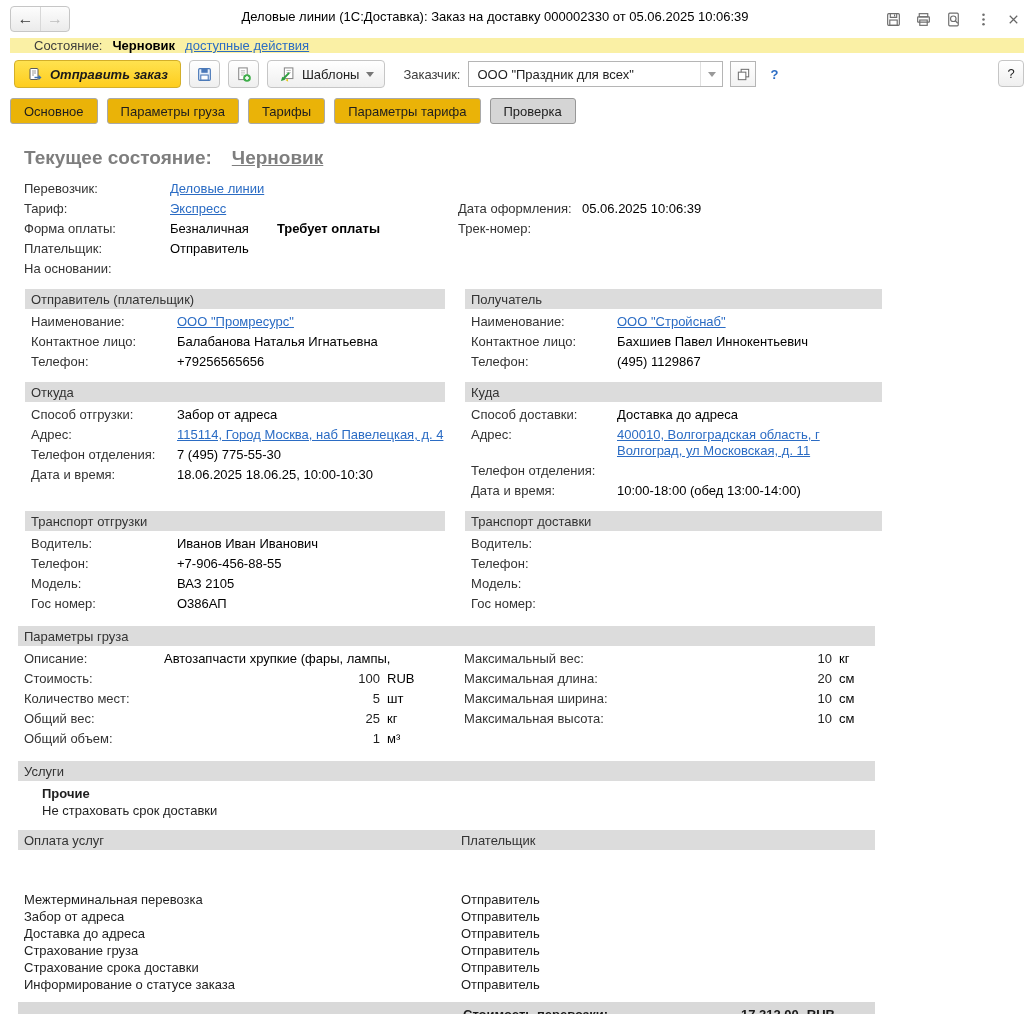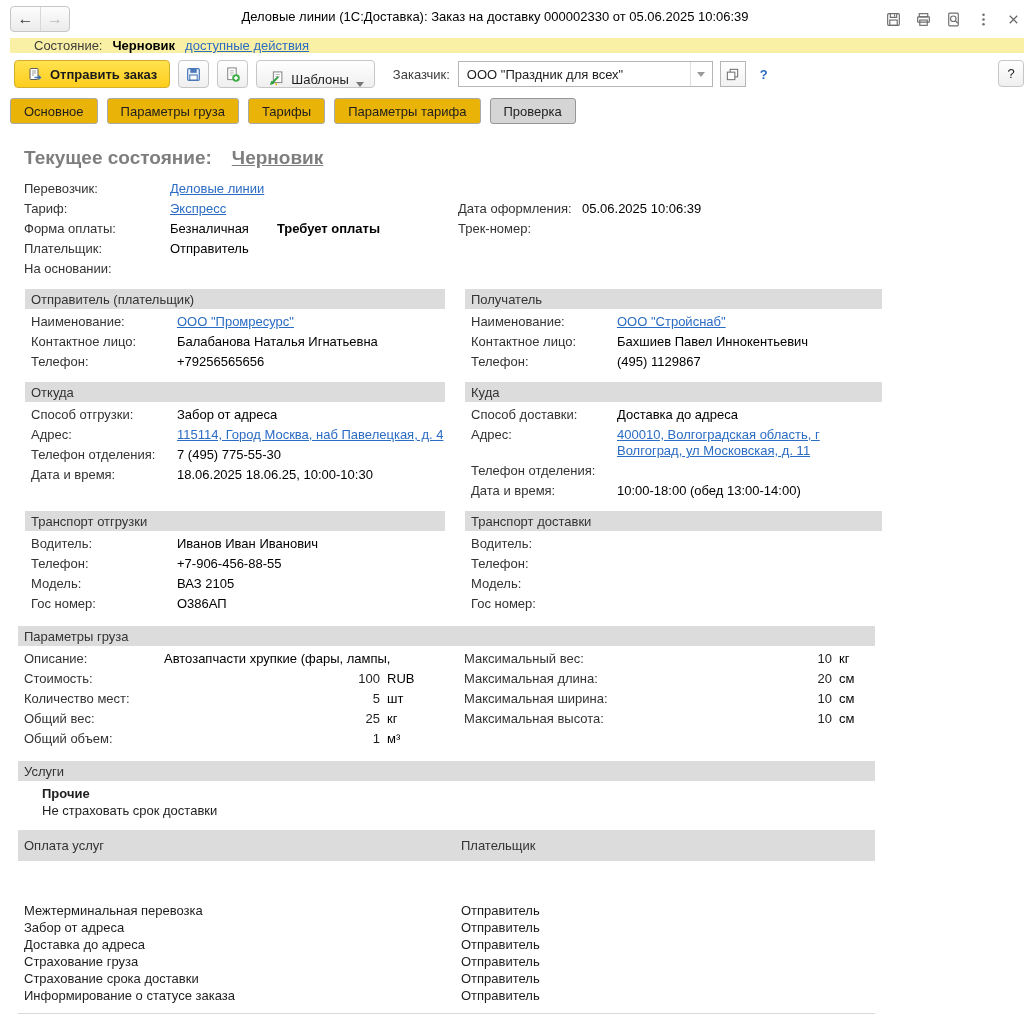--- a/index.html
+++ b/index.html
@@ -25,25 +25,25 @@
   
   .statusbar { margin:0 10px; height:15px; background:#faf0a5; display:flex; align-items:center;
     gap:10px; padding-left:24px; }
   .statusbar .st-label { color:#3d3d3d; }
   .statusbar .st-value { font-weight:bold; color:#000; }
 
   
   .toolbar { position:relative; display:flex; align-items:center; gap:8px; padding:7px 10px 5px 14px; }
   .btn-send { display:flex; align-items:center; gap:7px; height:28px; padding:0 12px;
     background:linear-gradient(#ffe24f,#fecd1e); border:1px solid #d3af2a; border-radius:4px;
-    font-weight:bold; color:#1a1a1a; cursor:pointer; }
+    font-weight:bold; color:#1a1a1a; cursor:pointer;font-style:italic; }
   .tool-btn { width:31px; height:28px; border:1px solid #c6c6c6; border-radius:4px;
     background:linear-gradient(#ffffff,#efefef); display:flex; align-items:center; justify-content:center; cursor:pointer; }
   .btn-templates { height:28px; border:1px solid #c6c6c6; border-radius:4px;
-    background:linear-gradient(#ffffff,#efefef); display:flex; align-items:flex-end; gap:7px;
+    background:linear-gradient(#ffffff,#efefef); display:flex; align-items:center; gap:7px;
     padding:0 10px; cursor:pointer; }
   .caret { width:0; height:0; border-left:4px solid transparent; border-right:4px solid transparent;
     border-top:5px solid #777; }
   .customer-label { margin-left:10px; color:#3d3d3d; }
   .combo { display:flex; align-items:center; height:26px; width:255px; border:1px solid #b5b5b5; background:#fff; }
   .combo-value { flex:1; padding:0 8px; white-space:nowrap; overflow:hidden; }
   .combo-arrow { width:22px; height:100%; display:flex; align-items:center; justify-content:center;
     border-left:1px solid #e0e0e0; cursor:pointer; }
   .open-btn { width:26px; height:26px; margin-left:-1px; border:1px solid #b5b5b5;
     background:linear-gradient(#fff,#f2f2f2); display:flex; align-items:center; justify-content:center; cursor:pointer; }
@@ -87,21 +87,21 @@
   .cargo-right { padding-left:6px; }
   .cargo-left .lbl { width:140px; }
   .cargo-right .lbl { width:146px; }
   .numbox { width:216px; text-align:right; }
   .cargo-right .numbox { width:222px; }
   .unit { margin-left:7px; color:#000; }
 
   .svc-group { font-weight:bold; margin:5px 0 0 24px; }
   .svc-item { margin:2px 0 0 24px; }
 
-  .pay-bar { height:31px; background:#dcdcdc; display:flex; align-items:center; padding-left:6px; color:#333; }
+  .pay-bar { height:20px; background:#dcdcdc; display:flex; align-items:center; padding-left:6px; color:#333; }
   .pay-bar .t1 { width:437px; }
   .pay-rows { margin-left:6px; padding-top:3px;margin-top:38px; }
   .pay-row { display:flex; line-height:17px; }
   .pay-row .svc { width:437px; }
 
   .footer-bar { margin-top:9px; height:24px; background:#d9d9d9; display:flex; align-items:center; font-weight:bold; color:#1a1a1a; }
   .f-label { margin-left:445px; }
   .f-value { margin-left:auto; }
   .f-cur { margin:0 40px 0 8px; }
 

